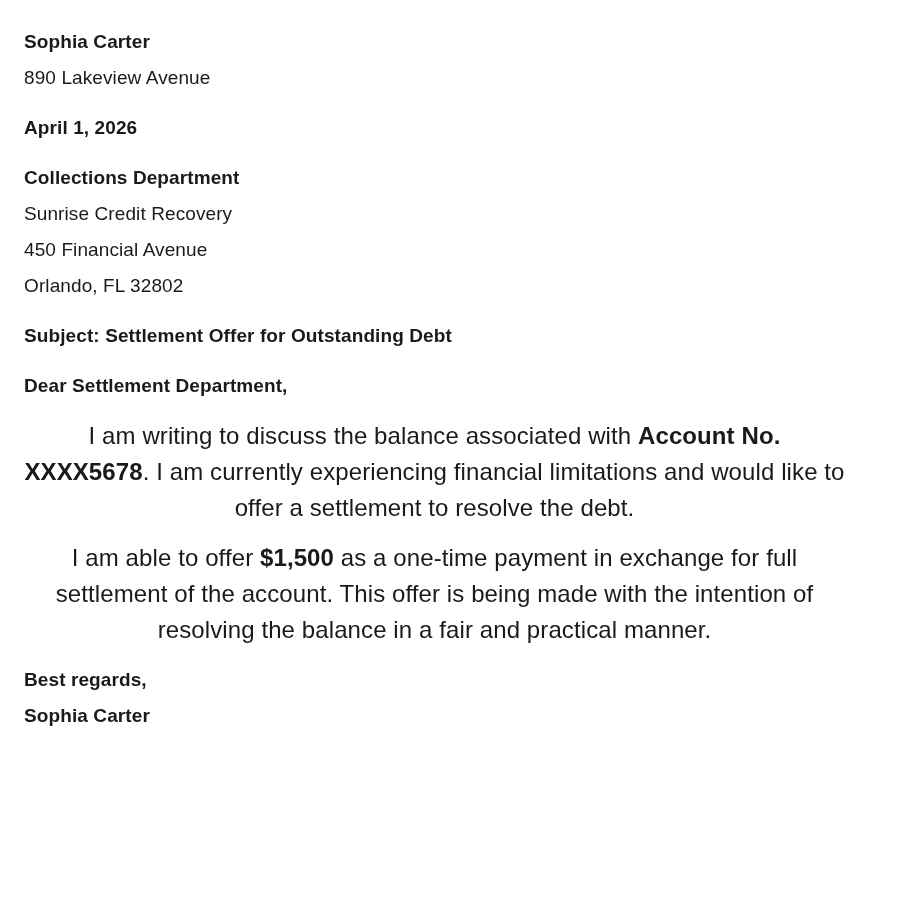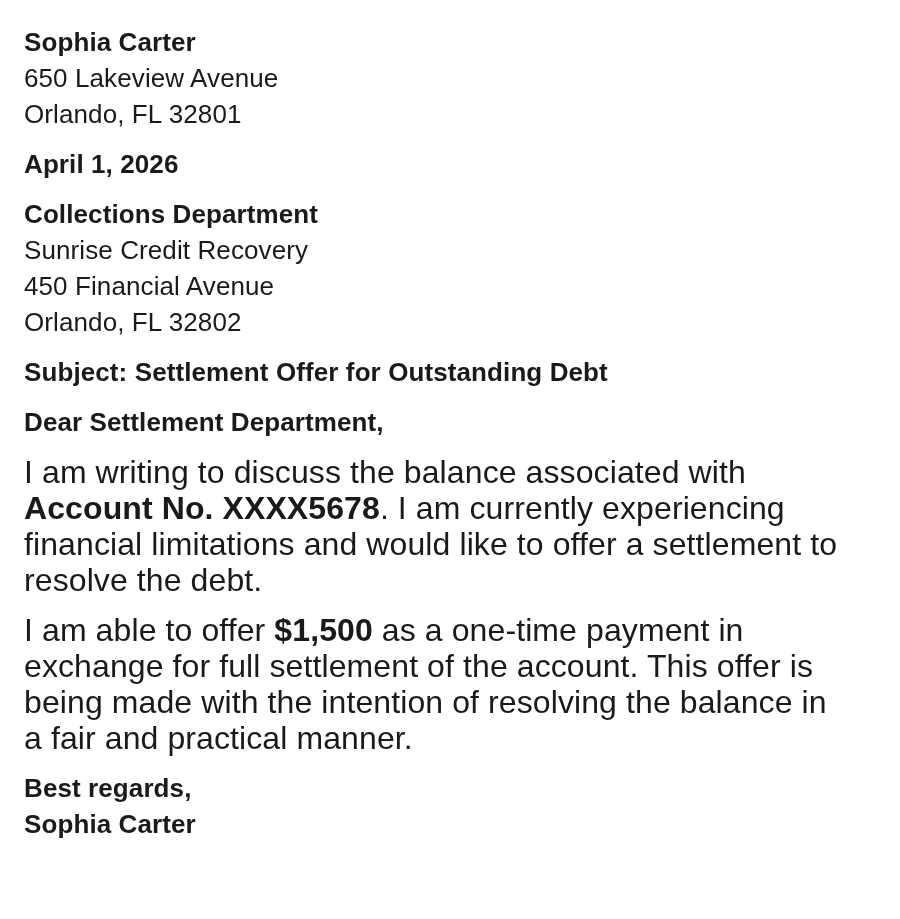--- a/index.html
+++ b/index.html
@@ -21,52 +21,51 @@
     padding: 24px 55px 24px 24px;
     background: #ffffff;
   }
   .block {
     margin: 0 0 14px 0;
   }
   .block:last-child {
     margin-bottom: 12px;
   }
   .line {
-    font-size: 26px;
+    font-size: 19px;
     line-height: 36px;
     letter-spacing: 0.1px;
     white-space: pre-wrap;
   }
   .bold {
     font-weight: bold;
   }
   .para {
-    font-size: 32px;
+    font-size: 24px;
     line-height: 36px;
     letter-spacing: 0.1px;
-    text-align: left;
+    text-align: center;
     margin: 0 0 14px 0;
     max-width: 822px;
   }
   .para:last-child {
     margin-bottom: 0;
   }
   .sig-block .line {
     font-weight: bold;
   }
 </style>
 </head>
 <body>
 
 <div class="letter">
 
   <div class="block">
     <div class="line bold">Sophia Carter</div>
-    <div class="line">650 Lakeview Avenue</div>
-    <div class="line">Orlando, FL 32801</div>
+    <div class="line">890 Lakeview Avenue</div>
   </div>
 
   <div class="block">
     <div class="line bold">April 1, 2026</div>
   </div>
 
   <div class="block">
     <div class="line bold">Collections Department</div>
     <div class="line">Sunrise Credit Recovery</div>
     <div class="line">450 Financial Avenue</div>

